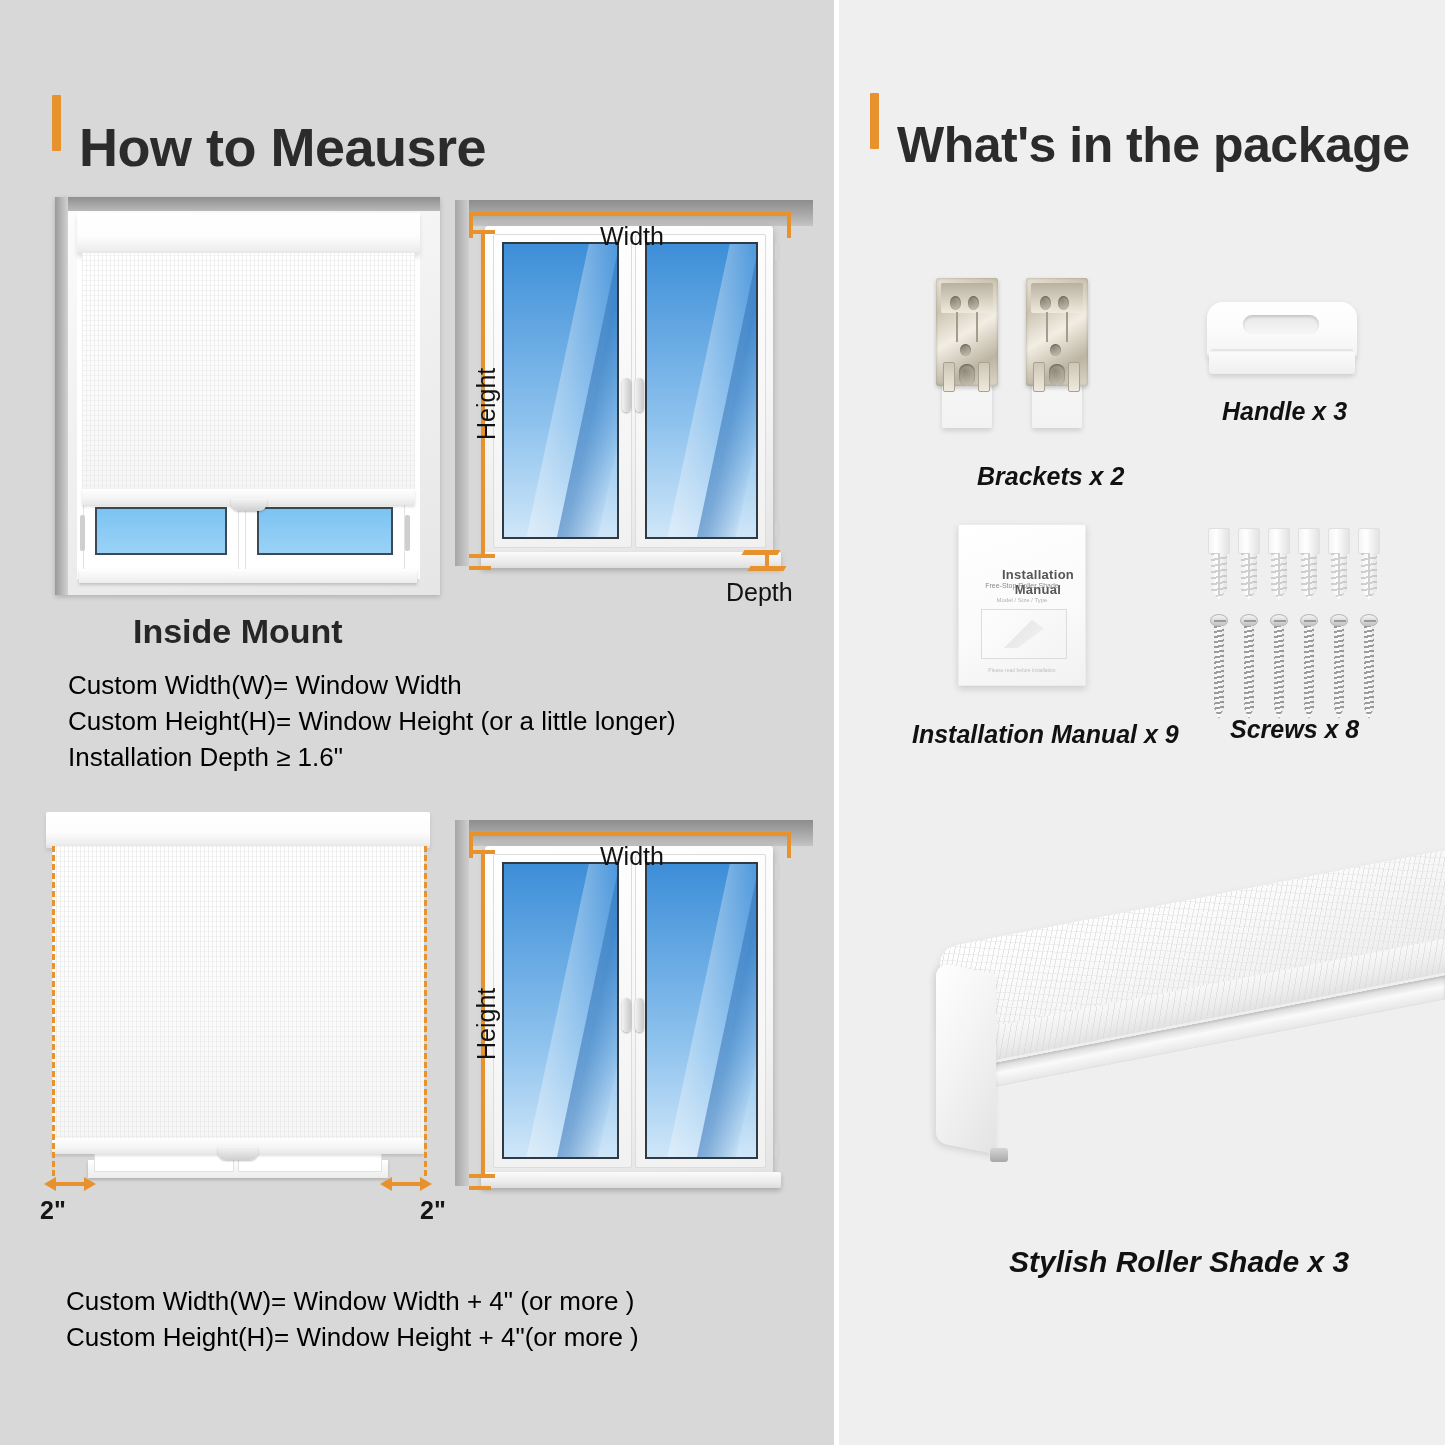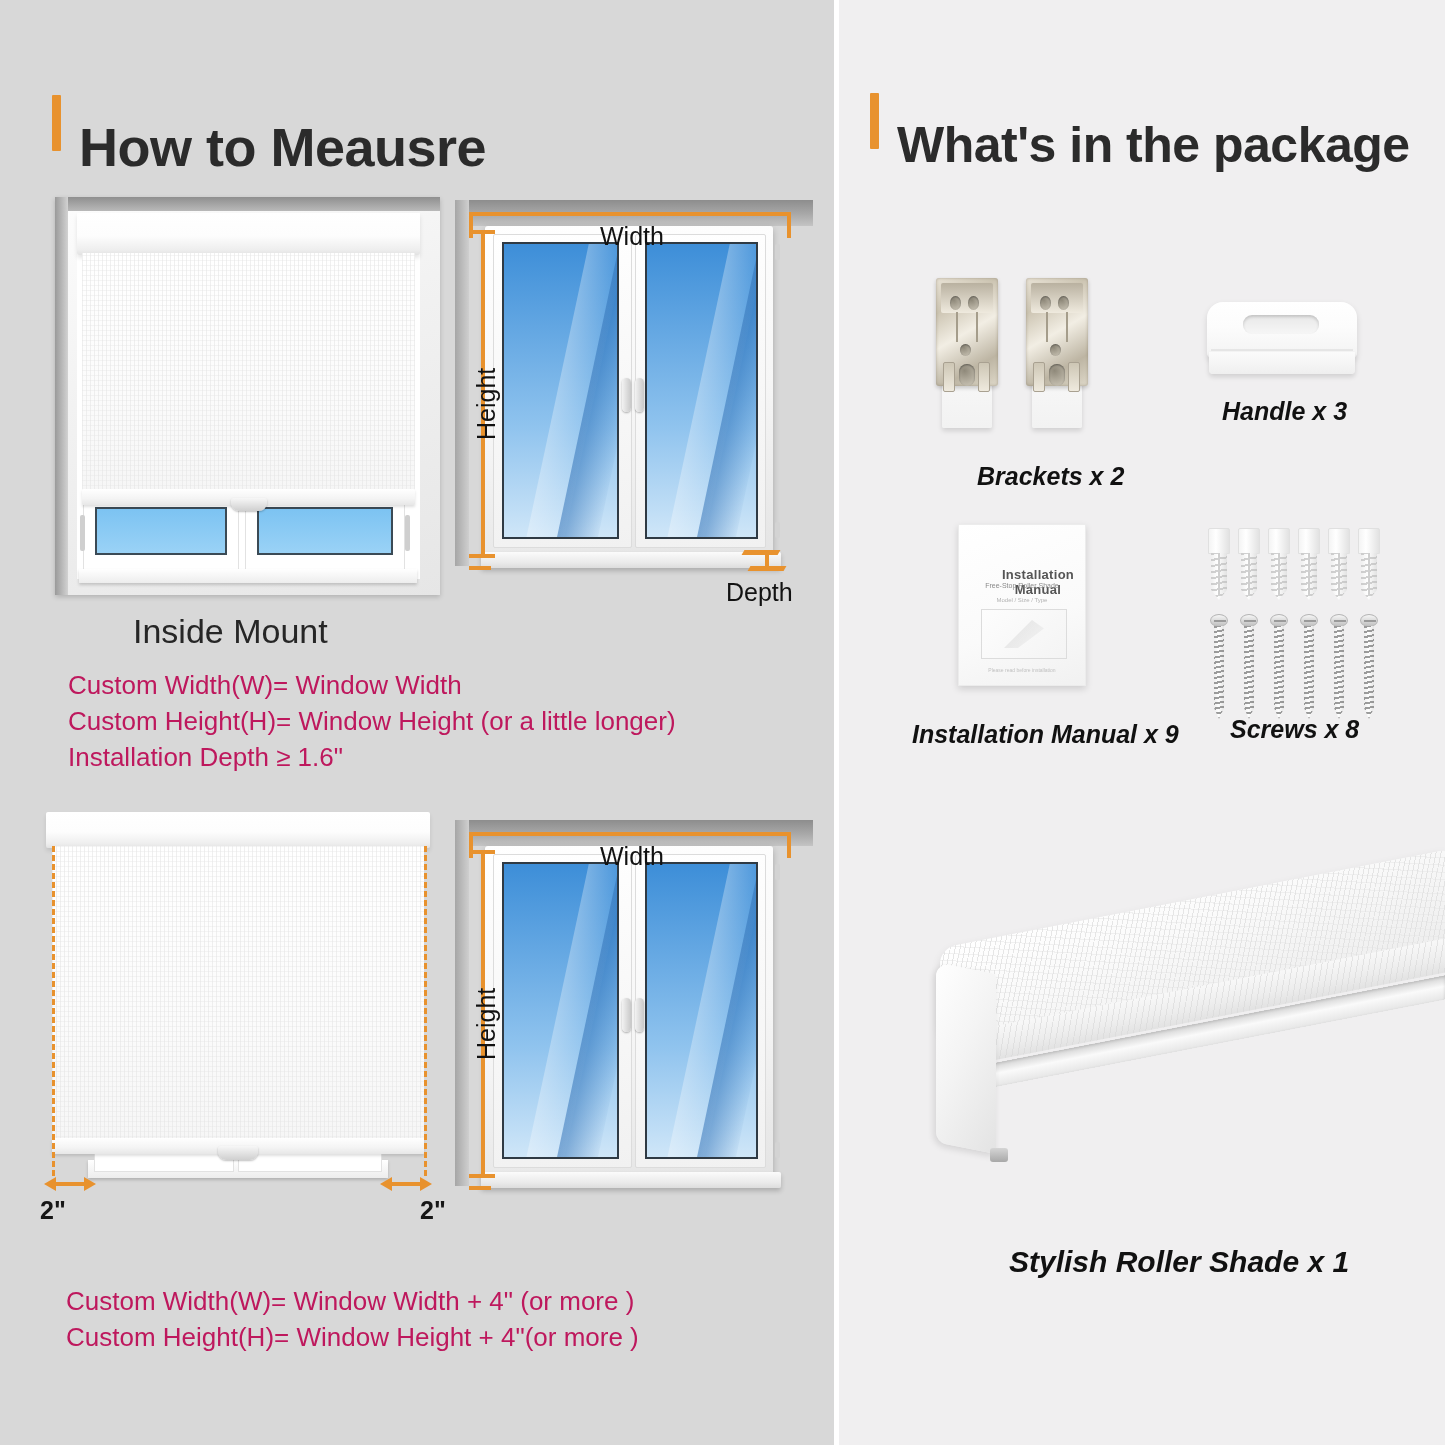--- a/index.html
+++ b/index.html
@@ -30,24 +30,24 @@
   .heading-text{
     font-size:54px;font-weight:bold;color:#2b2b2b;letter-spacing:-.5px;
     white-space:nowrap;line-height:1;margin-top:48px;
   }
   #heading-left{left:52px;top:72px;}
   #heading-right{left:870px;top:72px;}
   #heading-right .heading-text{font-size:50px;}
 
   
   .mount-title{
-    position:absolute;font-size:34px;font-weight:normal;color:#262626;white-space:nowrap;
+    position:absolute;font-size:34px;font-weight:bold;color:#262626;white-space:nowrap;
   }
   .spec-line{
-    position:absolute;font-size:26px;color:#be185d;white-space:nowrap;
+    position:absolute;font-size:26px;color:#000000;white-space:nowrap;
   }
   .dim-label{
     position:absolute;font-size:25px;color:#121212;white-space:nowrap;font-weight:normal;
   }
   .dim-label.vert{
     transform:rotate(-90deg);transform-origin:left top;
   }
   .inch-label{
     position:absolute;font-size:25px;color:#161616;font-weight:bold;white-space:nowrap;
   }
@@ -587,15 +587,15 @@
 
   <div class="pkg-label" style="left:1230px;top:715px;">Screws  x 8</div>
 
   <div class="shade-product" style="left:900px;top:890px;width:545px;height:330px;">
     <div class="sp-top" style="left:40px;top:58px;width:505px;height:92px;transform:skewY(-11deg);transform-origin:left top;border-radius:16px 2px 2px 16px;"></div>
     <div class="sp-body" style="left:44px;top:146px;width:501px;height:34px;transform:skewY(-11deg);transform-origin:left top;"></div>
     <div class="sp-groove" style="left:48px;top:182px;width:497px;height:24px;transform:skewY(-11deg);transform-origin:left top;"></div>
     <div class="sp-endcap" style="left:36px;top:84px;width:60px;height:180px;transform:skewY(11deg);transform-origin:right top;"></div>
     <div class="sp-pin" style="left:90px;top:258px;width:18px;height:14px;"></div>
   </div>
-  <div class="pkg-label" id="pkg-label-shade" style="left:1009px;top:1245px;">Stylish Roller Shade x 1</div>
+  <div class="pkg-label" id="pkg-label-shade" style="left:1009px;top:1245px;">Stylish Roller Shade x 3</div>
 
 </div>
 
 </body></html>

